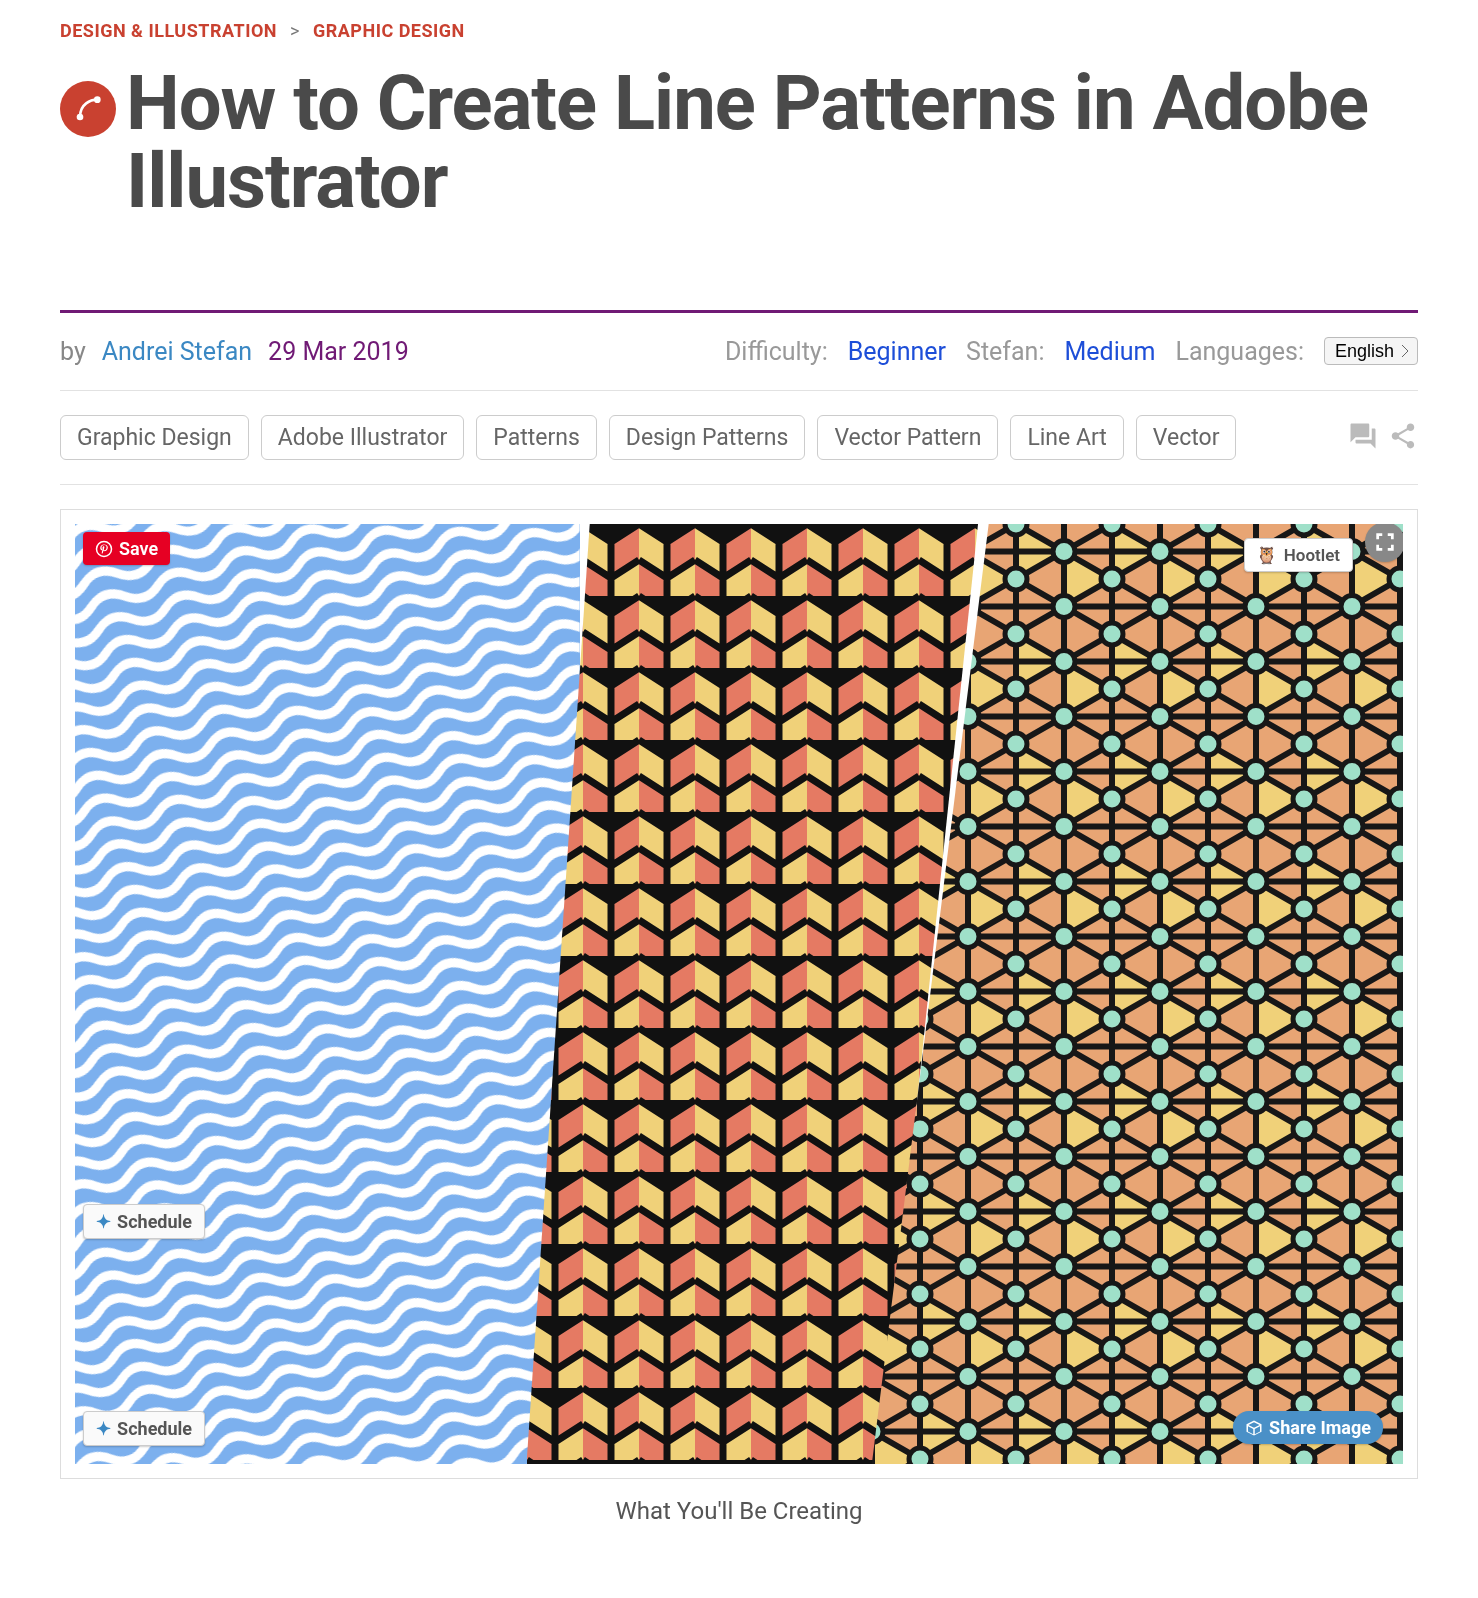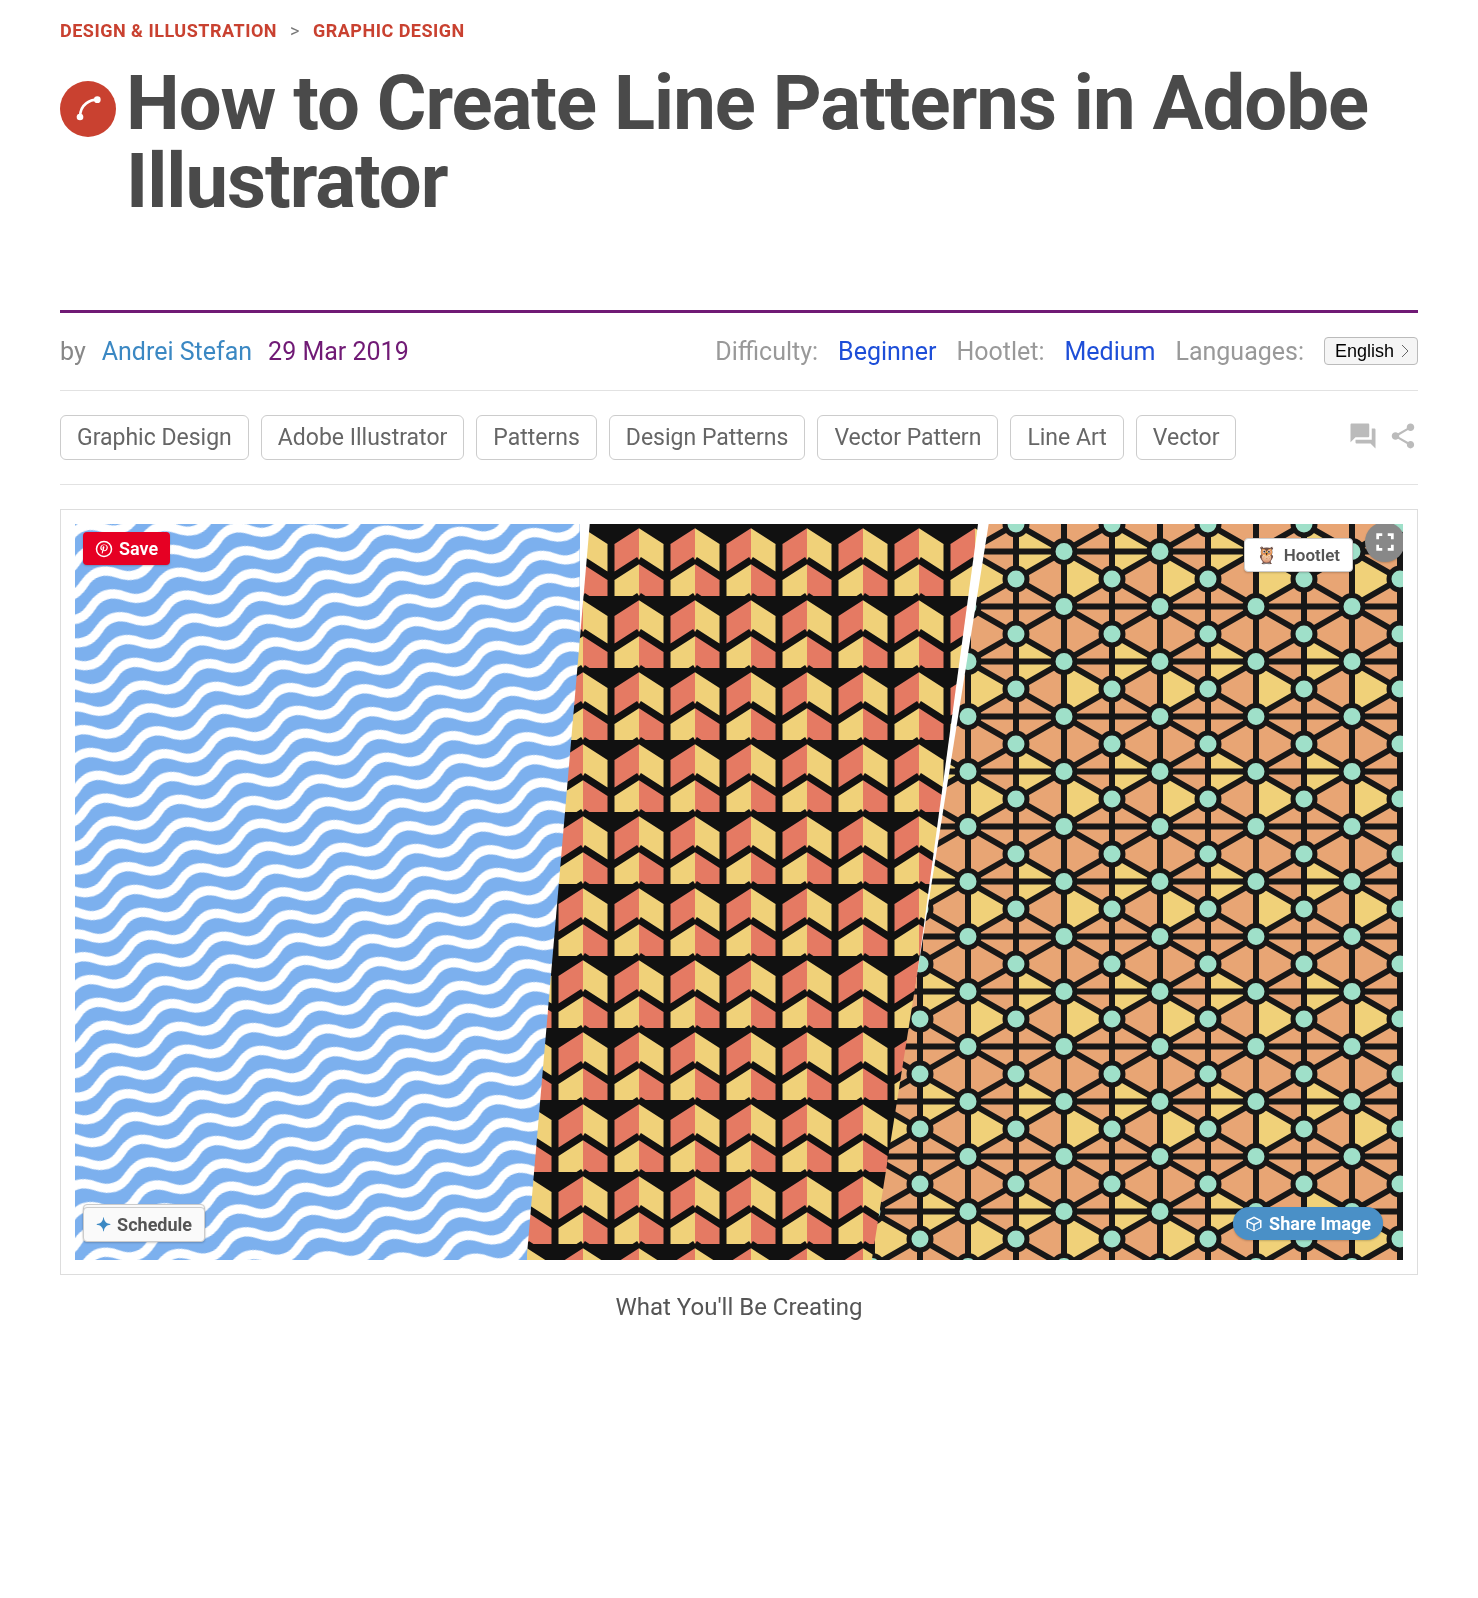--- a/index.html
+++ b/index.html
@@ -18,21 +18,21 @@
   .meta-right{display:flex;align-items:flex-start;gap:20px}
   .meta-right .label{color:#999}
   .meta-right .value{color:#1d4ed8}
   .lang-select{font-size:18px;padding:3px 22px 3px 10px;border:1px solid #bbb;border-radius:4px;background:#f5f5f5;appearance:none;-webkit-appearance:none;position:relative;background-image:linear-gradient(45deg,transparent 46%,#666 46%,#666 54%,transparent 54%),linear-gradient(-45deg,transparent 46%,#666 46%,#666 54%,transparent 54%);background-position:right 8px top 7px,right 8px bottom 7px;background-size:8px 6px;background-repeat:no-repeat}
   .tag-row{display:flex;align-items:center;justify-content:space-between;padding:24px 0;border-bottom:1px solid #e2e2e2}
   .tags{display:flex;flex-wrap:wrap;gap:12px}
   .tag{border:1px solid #ccc;border-radius:6px;padding:8px 16px;font-size:23px;color:#666;background:#fff;cursor:pointer}
   .social{display:flex;gap:10px;color:#bbb}
   .social svg{width:30px;height:30px;fill:#bbb}
   .hero-wrap{border:1px solid #ddd;padding:14px;margin-top:24px;position:relative}
-  .hero{width:100%;height:736px;position:relative;overflow:hidden}
+  .hero{width:100%;height:940px;position:relative;overflow:hidden}
   .overlay{position:absolute;display:flex;align-items:center;gap:6px;font-size:18px;font-weight:600;border-radius:4px;box-shadow:0 1px 2px rgba(0,0,0,.2);padding:6px 12px;cursor:pointer}
   .save-btn{top:8px;left:8px;background:#e60023;color:#fff}
   .hootlet-btn{top:14px;right:50px;background:#fff;color:#555;border:1px solid #ccc;font-size:17px}
   .expand-btn{top:-2px;right:-2px;background:#888;color:#fff;width:40px;height:40px;border-radius:50%;justify-content:center;padding:0}
   .schedule-btn{left:8px;background:#fafafa;color:#555;border:1px solid #ccc;font-weight:700}
   .schedule-1{top:680px}
   .schedule-2{bottom:18px}
   .share-img-btn{bottom:20px;right:20px;background:#4a90c7;color:#fff;font-weight:700;border-radius:16px}
   .caption{text-align:center;font-size:24px;color:#555;margin-top:18px}
   .pat-section{position:absolute;top:0;bottom:0}
@@ -64,21 +64,21 @@
 
   <div class="meta-bar">
     <div class="meta-left">
       <span>by</span>
       <a class="author">Andrei Stefan</a>
       <span class="date">29 Mar 2019</span>
     </div>
     <div class="meta-right">
       <span class="label">Difficulty:</span>
       <span class="value">Beginner</span>
-      <span class="label">Hootlet:</span>
+      <span class="label">Stefan:</span>
       <span class="value">Medium</span>
       <span class="label">Languages:</span>
       <select class="lang-select">
         <option>English</option>
       </select>
     </div>
   </div>
 
   <div class="tag-row">
     <div class="tags">

